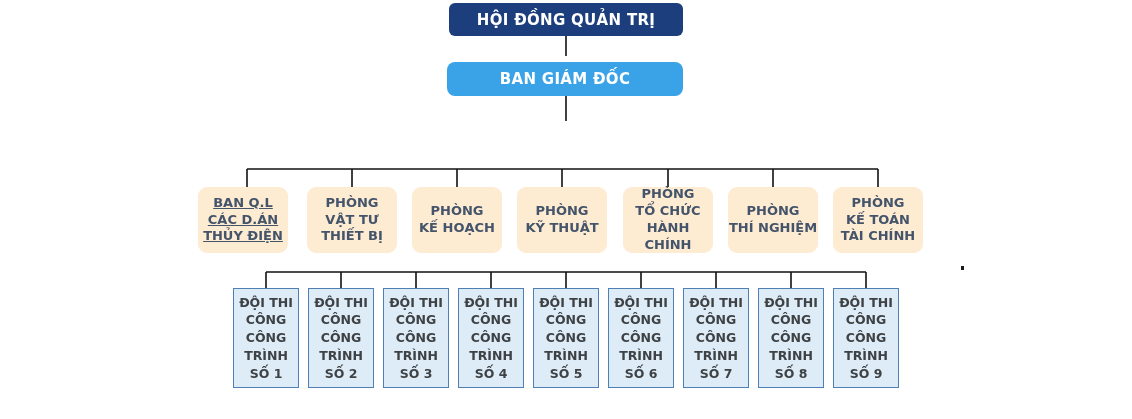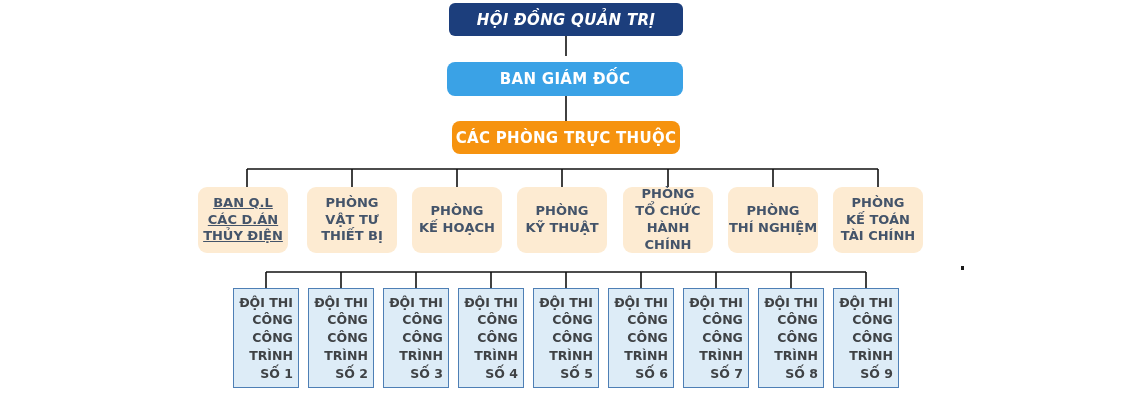--- a/index.html
+++ b/index.html
@@ -35,21 +35,20 @@
     font-weight: bold;
     font-size: 15px;
     letter-spacing: 0.3px;
     text-align: center;
     box-sizing: border-box;
   }
   .lvl-1 {
     left: 449px; top: 3px; width: 234px; height: 33px;
     background: var(--navy, #1c3e7c);
     border-radius: 6px;
-    font-style: italic;
   }
   .lvl-2 {
     left: 447px; top: 55px; width: 236px; height: 34px;
     background: var(--sky, #3aa2e6);
     border-radius: 8px;
     margin-top: 7px;
   }
   .lvl-3 {
     left: 452px; top: 121px; width: 228px; height: 33px;
     background: var(--orange, #f6930f);
@@ -77,21 +76,21 @@
     position: absolute;
     top: 288px;
     height: 100px;
     width: 66px;
     background: var(--team-fill, #ddecf7);
     border: 1.5px solid var(--team-border, #4e7fb5);
     color: var(--team-text, #3f4245);
     font-weight: bold;
     font-size: 12.5px;
     line-height: 1.42;
-    text-align: right;
+    text-align: center;
     white-space: pre-line;
     display: flex;
     align-items: center;
     justify-content: center;
     box-sizing: border-box;
   }
   .d1 { left: 198px; text-decoration: underline; } .d2 { left: 307px; } .d3 { left: 412px; }
   .d4 { left: 517px; } .d5 { left: 623px; } .d6 { left: 728px; }
   .d7 { left: 833px; }
   .t1 { left: 233px; } .t2 { left: 308px; } .t3 { left: 383px; }
@@ -131,21 +130,20 @@
     <line x1="491" y1="272" x2="491" y2="288"></line>
     <line x1="566" y1="272" x2="566" y2="288"></line>
     <line x1="641" y1="272" x2="641" y2="288"></line>
     <line x1="716" y1="272" x2="716" y2="288"></line>
     <line x1="791" y1="272" x2="791" y2="288"></line>
     <line x1="866" y1="272" x2="866" y2="288"></line>
   </svg>
 
   <div class="lvl-box lvl-1">HỘI ĐỒNG QUẢN TRỊ</div>
   <div class="lvl-box lvl-2">BAN GIÁM ĐỐC</div>
-  <div class="lvl-box lvl-3">CÁC PHÒNG TRỰC THUỘC</div>
 
   <div class="dept-box d1">BAN Q.L
 CÁC D.ÁN
 THỦY ĐIỆN</div>
   <div class="dept-box d2">PHÒNG
 VẬT TƯ
 THIẾT BỊ</div>
   <div class="dept-box d3">PHÒNG
 KẾ HOẠCH</div>
   <div class="dept-box d4">PHÒNG

